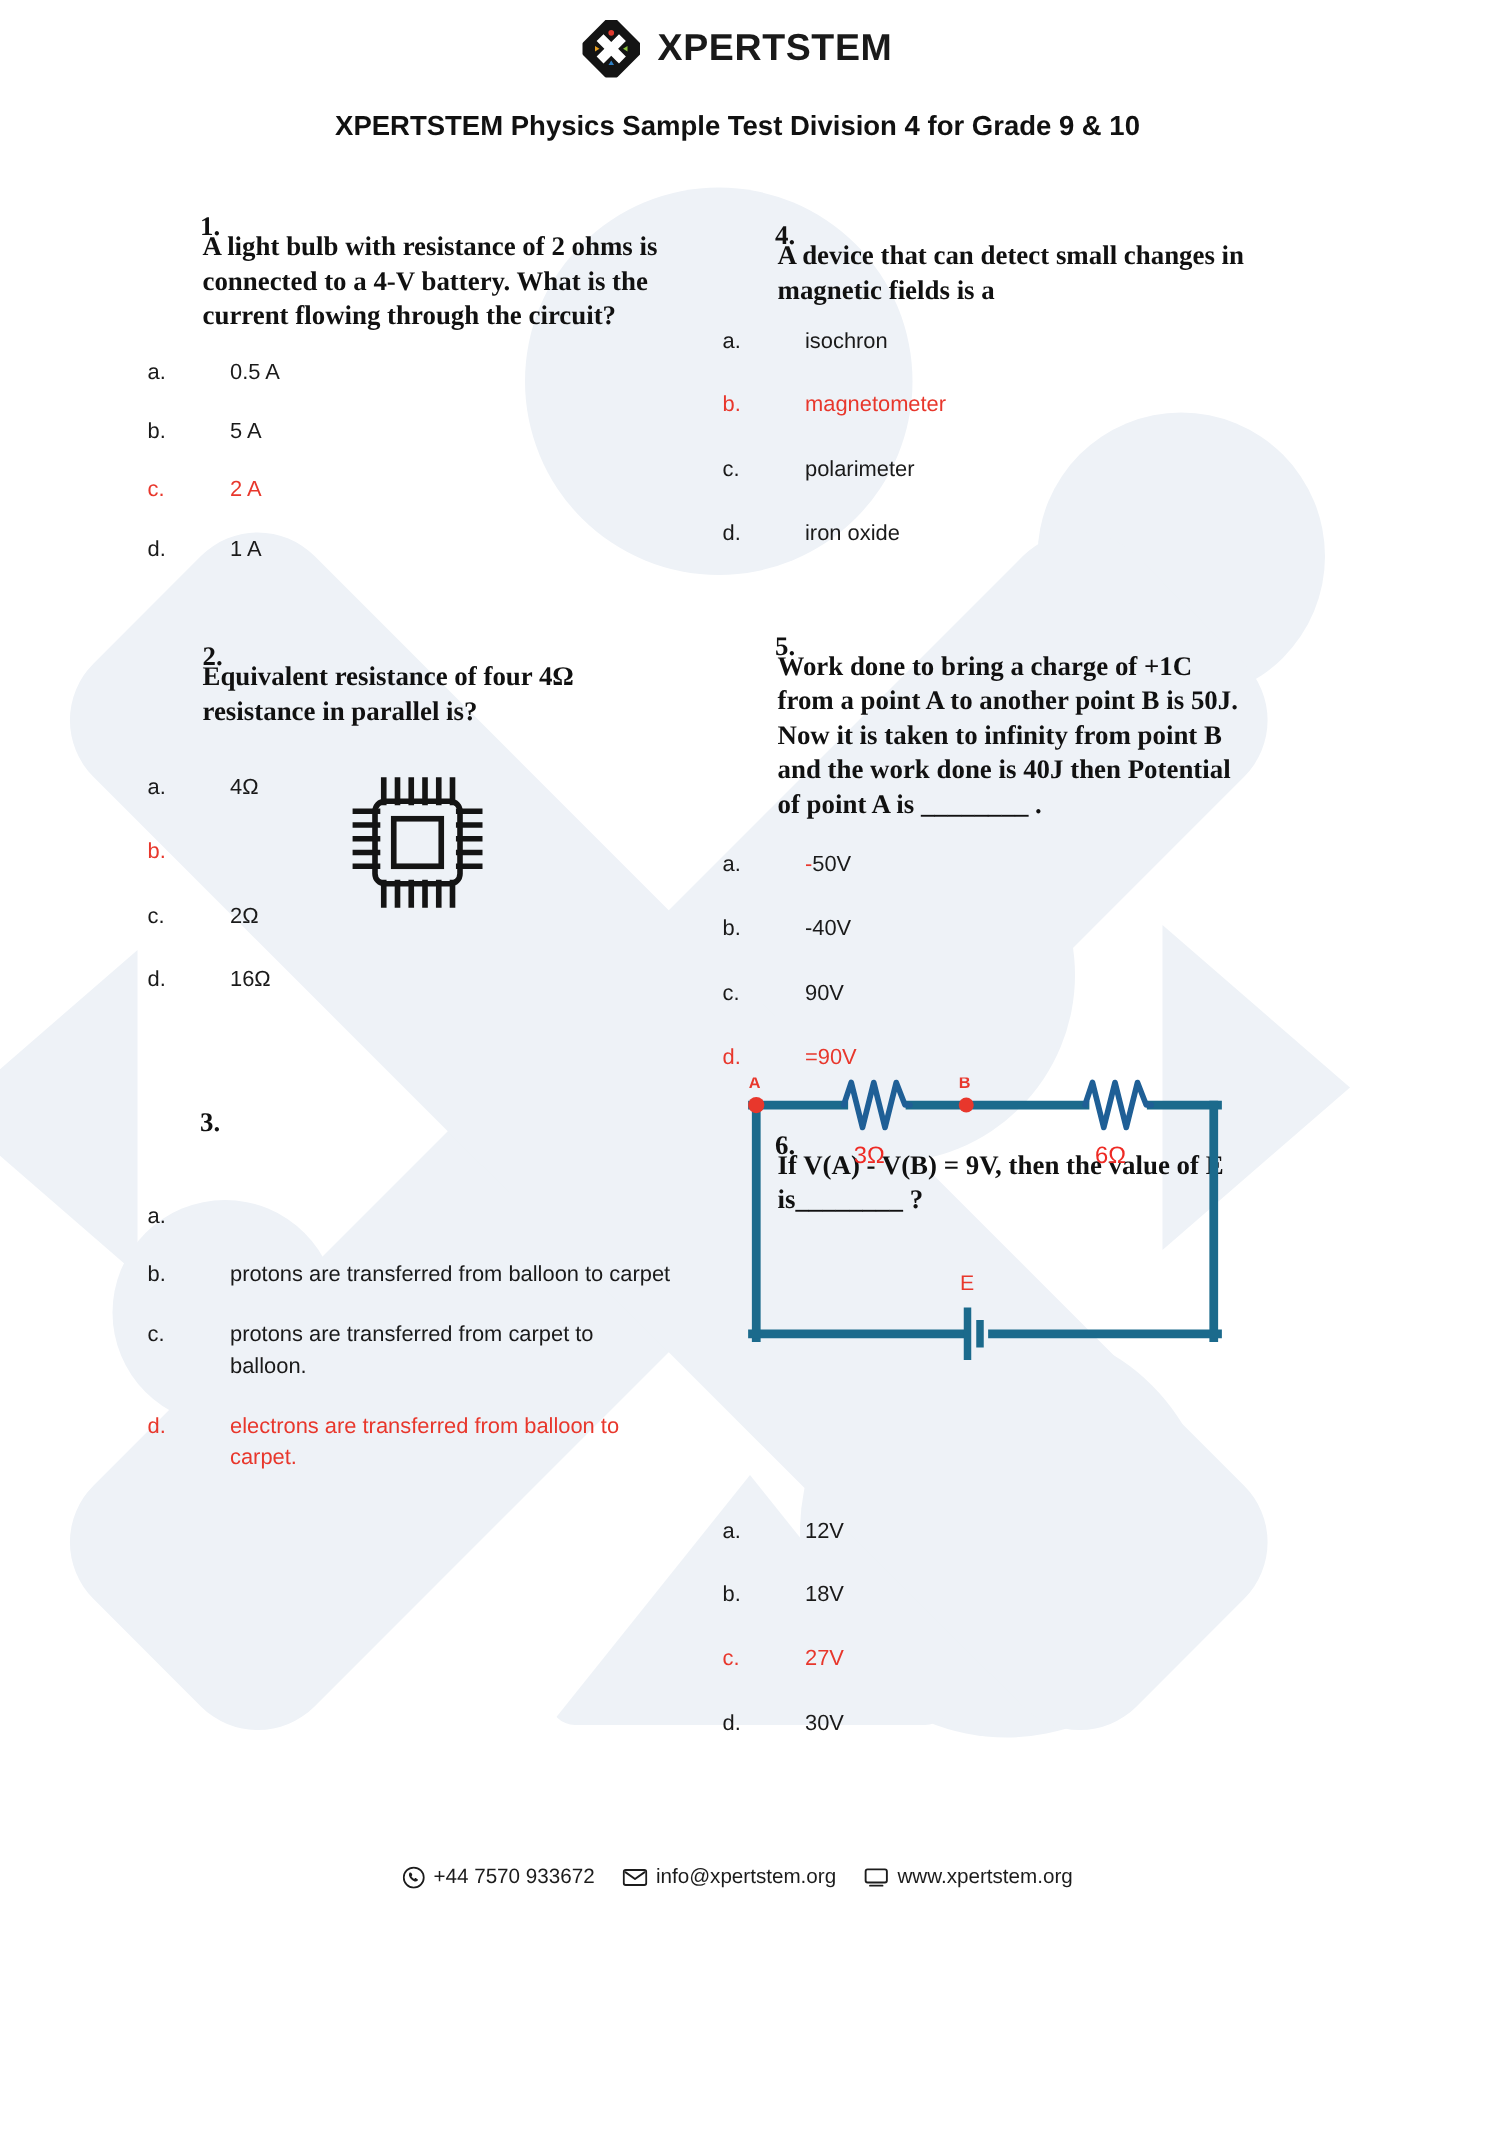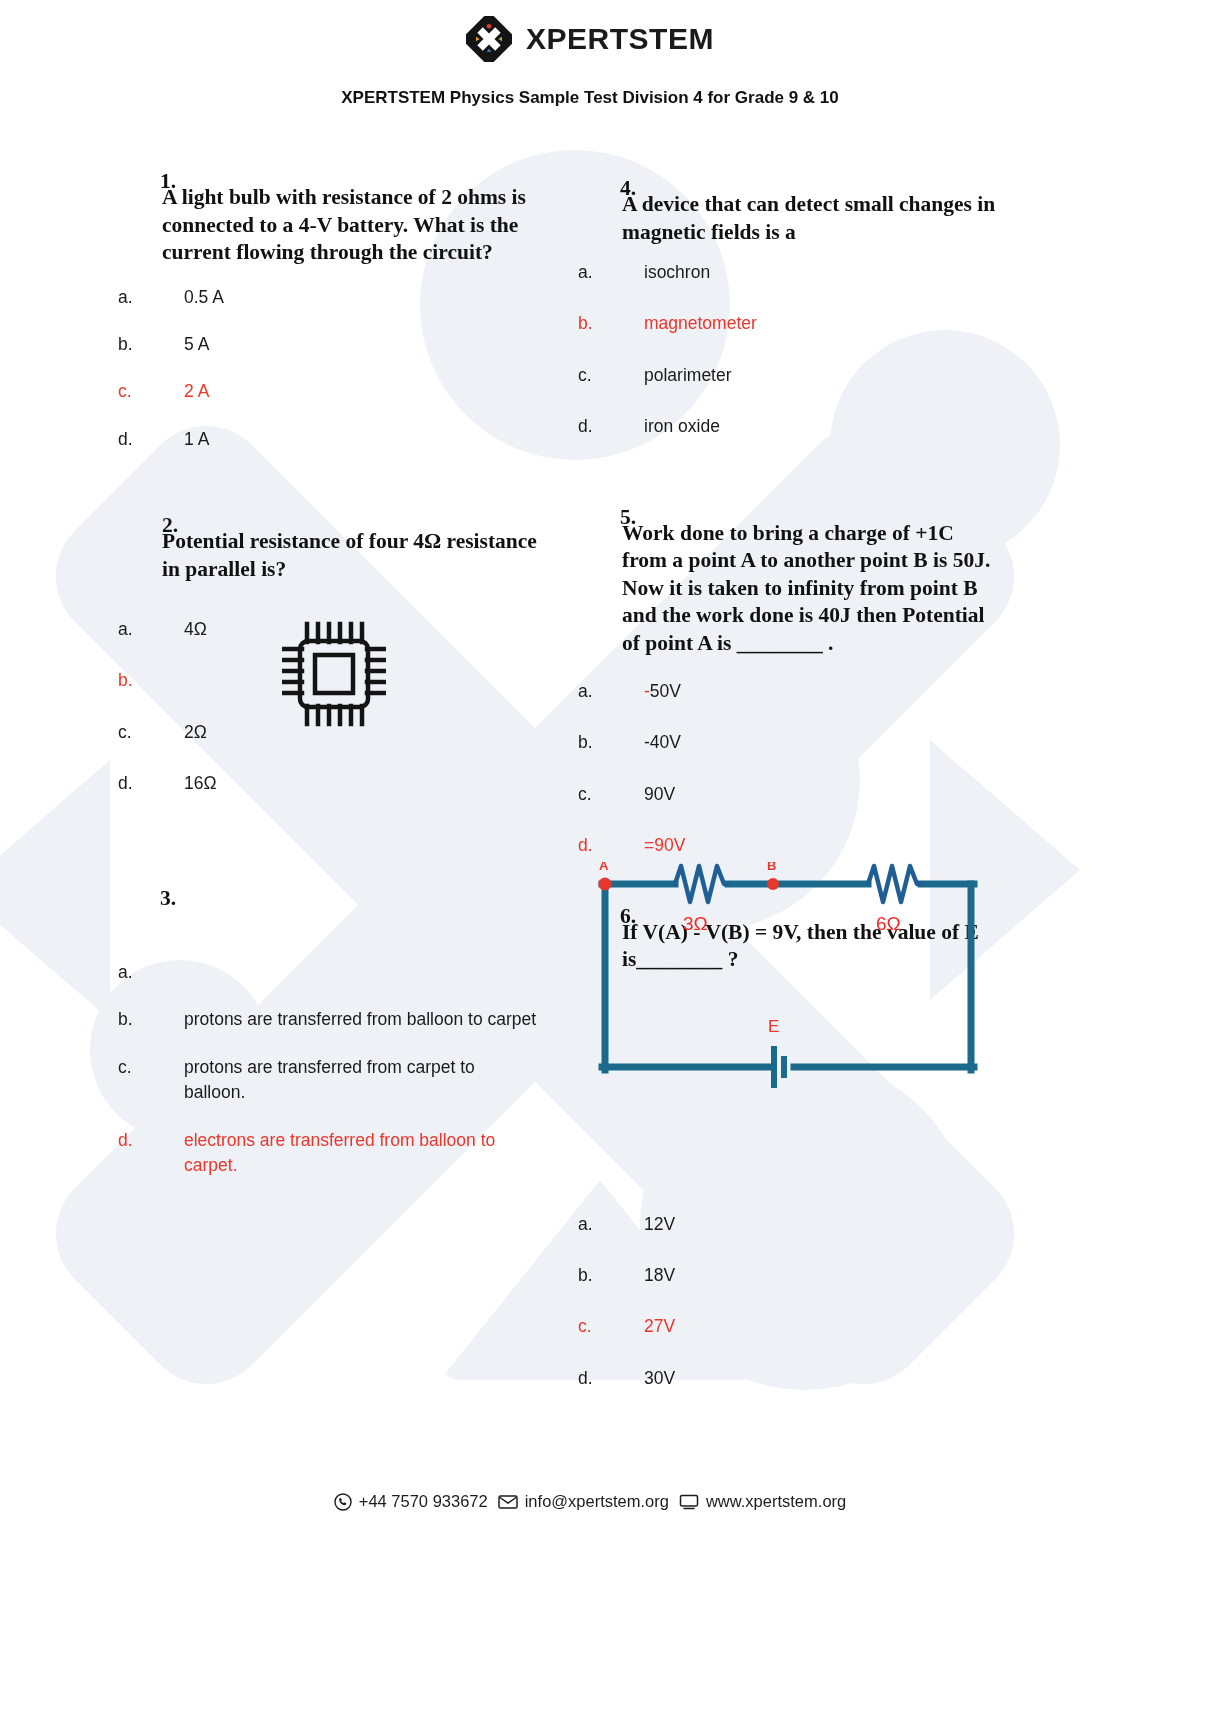--- a/index.html
+++ b/index.html
@@ -90,21 +90,21 @@
     font-size: 30px;
     font-weight: bold;
     letter-spacing: 0.5px;
     color: #1a1a1a;
     font-family: "Liberation Sans", sans-serif;
   }
   .doc-title {
     position: absolute;
     left: 0; right: 0; top: 88px;
     text-align: center;
-    font-size: 17px;
+    font-size: 22px;
     font-weight: bold;
     color: #111111;
     font-family: "Liberation Sans", sans-serif;
   }
 
   
   .col-left  { position: absolute; left: 118px; top: 168px;  width: 420px; }
   .col-right { position: absolute; left: 578px; top: 175px;  width: 420px; }
 
   .q-block { margin-bottom: 8px; }
@@ -168,21 +168,21 @@
     top: 1492px;
     display: flex;
     align-items: flex-start;
     justify-content: center;
     gap: 10px;
     font-family: "Liberation Sans", sans-serif;
     font-size: 16.5px;
     color: #1c1c1c;
   }
   .footer .f-item { display: flex; align-items: center; gap: 7px; }
-  .footer .f-item + .f-item { margin-left: 0; }
+  .footer .f-item + .f-item { margin-left: 12px; }
   .f-ico { display: inline-flex; }
 </style>
 </head>
 <body>
 
 <div class="page">
 
   <div class="wm wm-circle-1"></div>
   <div class="wm wm-circle-3"></div>
   <div class="wm wm-circle-2"></div>
@@ -240,21 +240,21 @@
             <span class="val">1 A</span>
           </div>
         </div>
       </div>
 
       <div class="spacer-md"></div>
 
       <div class="q-block">
         <div class="q-row">
           <span class="q-num indent">2.</span>
-          <span class="q-text">Potential resistance of four 4Ω resistance in parallel is?</span>
+          <span class="q-text">Equivalent resistance of four 4Ω resistance in parallel is?</span>
         </div>
         <div class="opt-list" style="margin-top:34px;">
           <div class="opt loose">
             <span class="lbl">a.</span>
             <span class="val">4Ω</span>
           </div>
           <div class="opt loose correct">
             <span class="lbl">b.</span>
           </div>
           <div class="opt loose">

